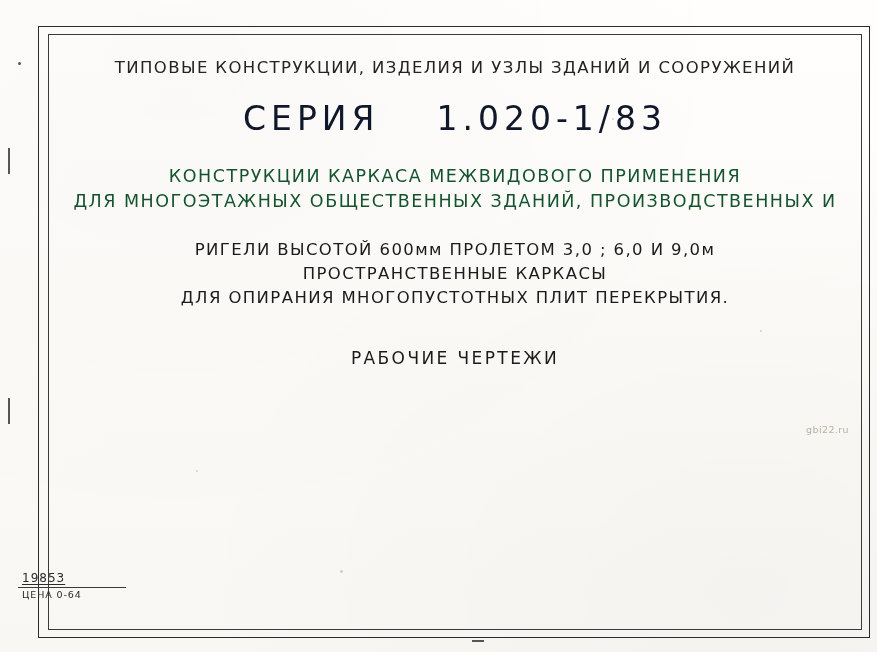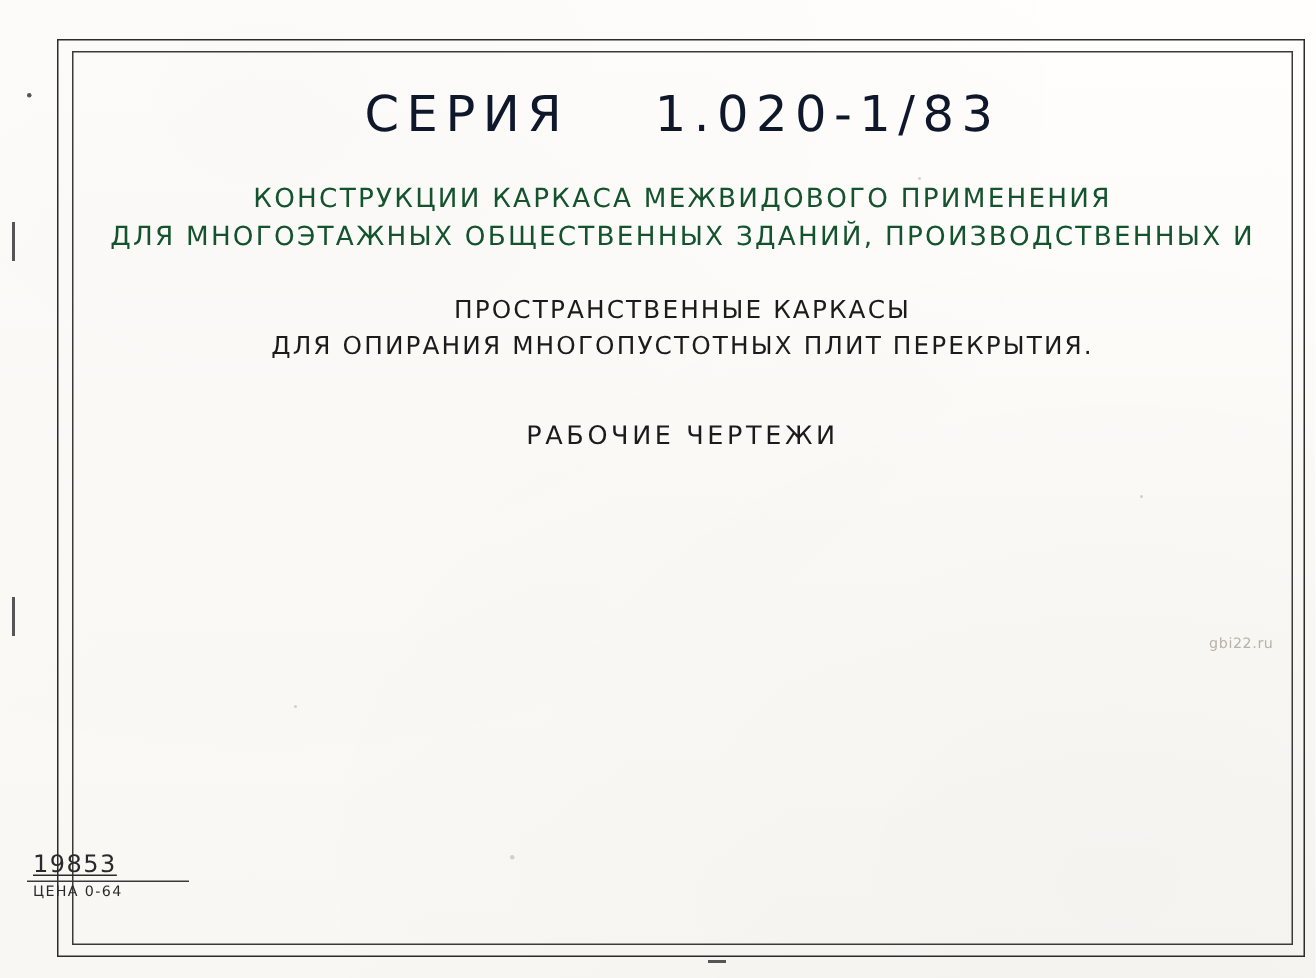--- a/index.html
+++ b/index.html
@@ -142,21 +142,21 @@
   
   #stamp {
     position: absolute;
     left: 18px;
     bottom: 52px;
     width: 132px;
     font-family: "DejaVu Sans", sans-serif;
     color: #2a2a2a;
   }
   #stamp-code {
-    font-size: 16px;
+    font-size: 12px;
     letter-spacing: 1px;
     padding-left: 4px;
     text-decoration: underline;
     text-underline-offset: 2px;
   }
   #stamp-rule {
     margin-top: 2px;
     border-top: 1px solid #3a3a3a;
     width: 108px;
   }
@@ -194,34 +194,36 @@
   <div id="frame-outer"></div>
   <div id="frame-inner"></div>
 
   <div class="speck" id="sp1"></div>
   <div class="speck" id="sp2"></div>
   <div class="speck" id="sp3"></div>
   <div class="speck" id="sp4"></div>
 
   <div id="content">
 
+    <div class="line" id="l-header">ТИПОВЫЕ КОНСТРУКЦИИ, ИЗДЕЛИЯ И УЗЛЫ ЗДАНИЙ И СООРУЖЕНИЙ</div>
 
     <div class="line" id="l-series">
       <span>СЕРИЯ</span>
       <span style="display:inline-block;width:26px"></span>
       <span>1.020-1/83</span>
     </div>
 
     <div id="block-title">
       <div class="line" id="l-t1">КОНСТРУКЦИИ КАРКАСА МЕЖВИДОВОГО ПРИМЕНЕНИЯ</div>
       <div class="line" id="l-t2">ДЛЯ МНОГОЭТАЖНЫХ ОБЩЕСТВЕННЫХ ЗДАНИЙ, ПРОИЗВОДСТВЕННЫХ И</div>
     </div>
 
 
     <div id="block-sub">
+      <div class="line" id="l-s1">РИГЕЛИ ВЫСОТОЙ 600мм ПРОЛЕТОМ 3,0 ; 6,0 И 9,0м</div>
       <div class="line" id="l-s3">ПРОСТРАНСТВЕННЫЕ КАРКАСЫ</div>
       <div class="line" id="l-s2">ДЛЯ ОПИРАНИЯ МНОГОПУСТОТНЫХ ПЛИТ ПЕРЕКРЫТИЯ.</div>
     </div>
 
     <div class="line" id="l-working">РАБОЧИЕ ЧЕРТЕЖИ</div>
 
   </div>
 
   <div id="watermark">gbi22.ru</div>
 

